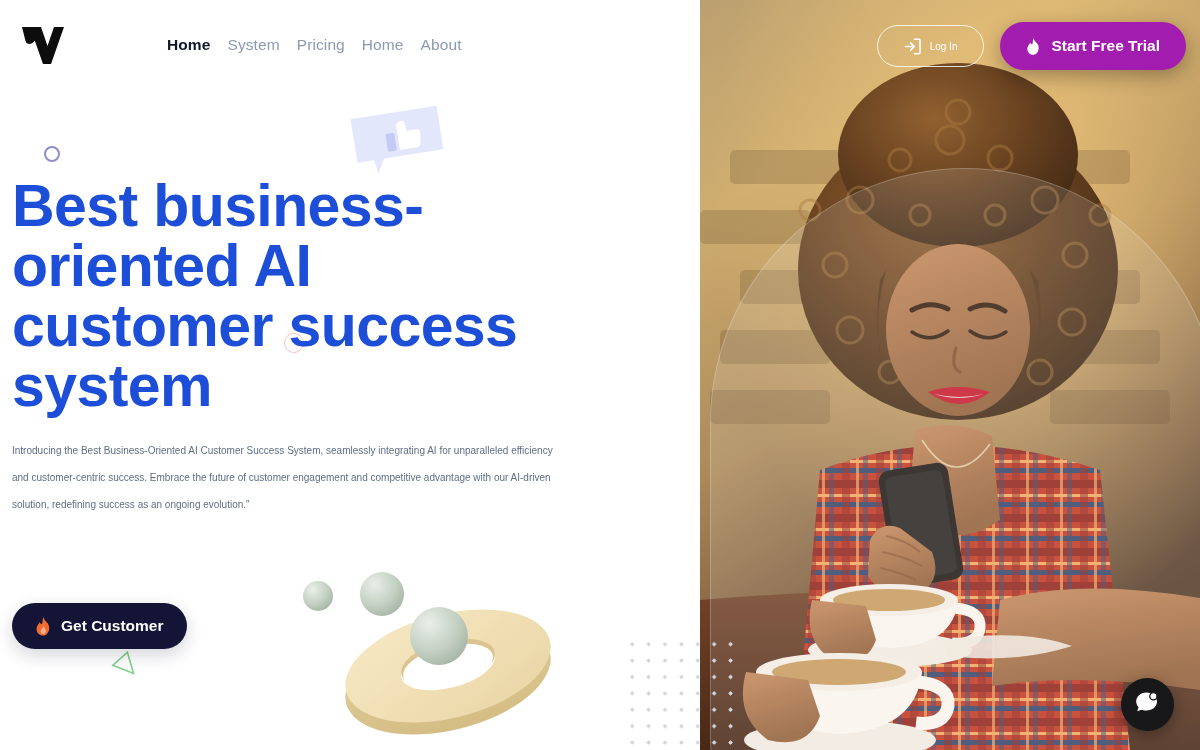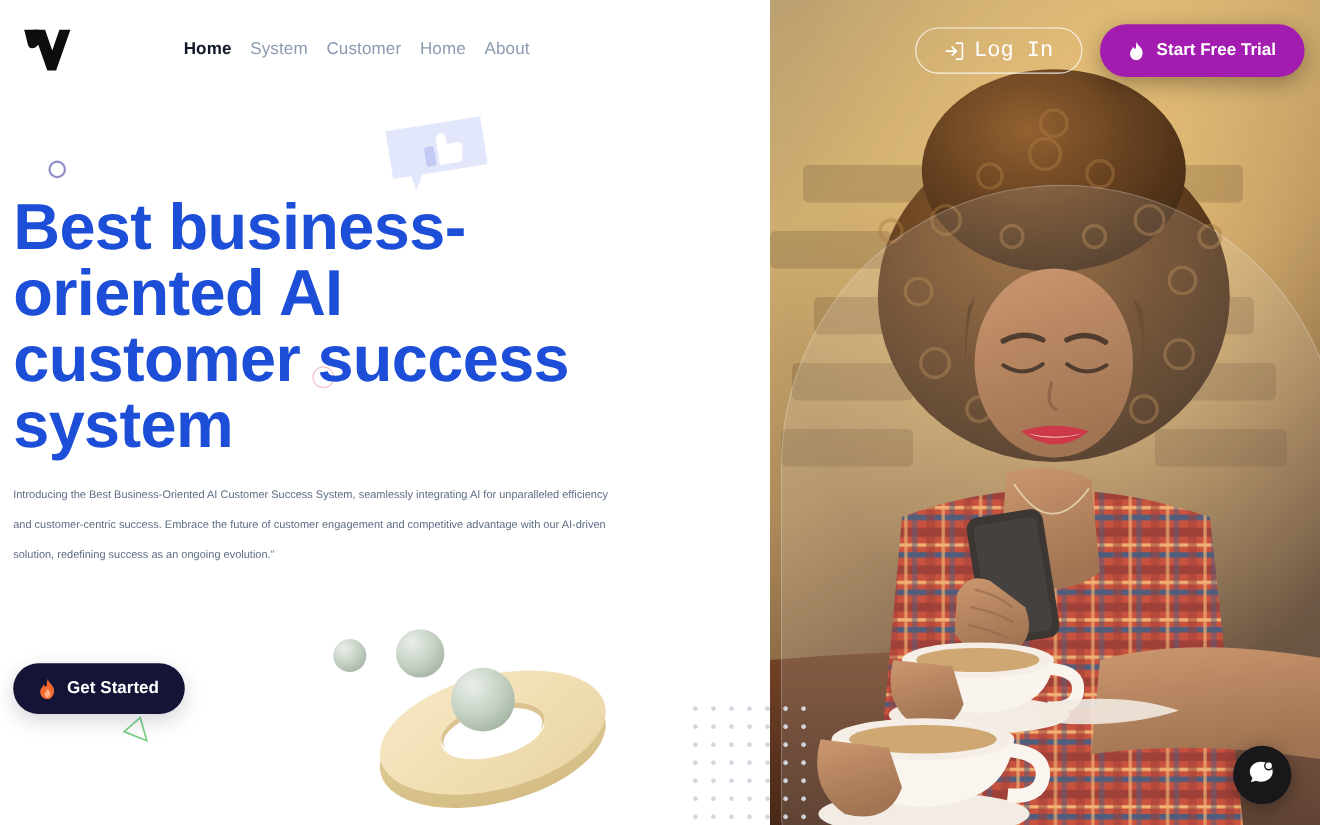--- a/index.html
+++ b/index.html
@@ -102,23 +102,23 @@
     box-shadow: inset 0 0 0 1px rgba(255,255,255,0.22);
     pointer-events:none;
   }
 
   
   .hero-actions { position:absolute; right:14px; top:22px; display:flex; align-items:center; gap:16px; z-index:10; }
   .btn-login {
     display:inline-flex; align-items:center; gap:9px;
     height:42px; padding:0 26px;
     background:transparent; border:1.5px solid rgba(255,255,255,.82);
-    border-radius:21px; color:#fff; font-size:20px; font-weight:500;
+    border-radius:21px; color:#fff; font-size:10px; font-weight:500;
     cursor:pointer; white-space:nowrap;
-    font-family:Liberation Mono, monospace;
+    font-family:Liberation Sans, sans-serif;
   }
   .btn-trial {
     display:inline-flex; align-items:center; gap:10px;
     height:48px; padding:0 26px;
     background:#a21caf; border:none; border-radius:24px;
     color:#fff; font-size:15.5px; font-weight:600; cursor:pointer; white-space:nowrap;
     font-family:"Liberation Sans", sans-serif;
     box-shadow:0 6px 20px rgba(0,0,0,.3);
   }
   .icon-login { width:17px; height:17px; display:block; }
@@ -142,21 +142,21 @@
     <div class="logo">
       <svg width="48" height="42" viewBox="0 0 48 42" aria-hidden="true">
         <path d="M4 3 L17 3 L20.5 13 L14.5 19 Q8 22 7 15 Z" fill="#0d0d0d"></path>
         <path d="M12 3 L23 3 L29.5 22 L36 3 L46 3 L33 40 L25 40 Z" fill="#0d0d0d"></path>
       </svg>
     </div>
 
     <nav class="nav">
       <span class="nav-item active">Home</span>
       <span class="nav-item">System</span>
-      <span class="nav-item">Customer</span>
+      <span class="nav-item">Pricing</span>
       <span class="nav-item">Home</span>
       <span class="nav-item">About</span>
     </nav>
 
     <div class="deco-circle-purple"></div>
     <div class="deco-circle-pink"></div>
 
     <div class="deco-bubble">
       <svg width="95" height="72" viewBox="0 0 95 72" aria-hidden="true">
         <path d="M3 4 H90 V48 H30 L22 62 L20 48 H3 Z" fill="#dfe3fb"></path>
@@ -175,21 +175,21 @@
 
     <p class="subcopy">Introducing the Best Business-Oriented AI Customer Success System, seamlessly integrating AI for unparalleled efficiency and customer-centric success. Embrace the future of customer engagement and competitive advantage with our AI-driven solution, redefining success as an ongoing evolution."</p>
 
     <button class="cta">
       <span class="flame-orange">
         <svg width="17" height="19" viewBox="0 0 17 19" aria-hidden="true">
           <path d="M8.6 0 C9 4 12.5 4.8 13.7 8.2 C15.4 13 12.4 18.6 8.3 18.6 C4.1 18.6 1 15.3 1.6 11 C2 8.2 4 7.4 4.6 5 C5.6 7.4 7 7.6 7.4 6 C7.8 4.3 7.4 2 8.6 0 Z" fill="#f26a30"></path>
           <path d="M8.5 9 C9.2 11 11 11.8 10.8 14 C10.6 16.2 9.3 17.2 8.2 17.2 C6.7 17.2 5.5 16 5.6 14.2 C5.7 12.3 7.6 11.6 8.5 9 Z" fill="#ffb08a"></path>
         </svg>
       </span>
-      <span>Get Started</span>
+      <span>Get Customer</span>
     </button>
 
     <div class="deco-ring">
       <svg width="262" height="180" viewBox="0 0 262 180" aria-hidden="true">
         <defs>
           <linearGradient id="ringTop" x1="0" y1="0" x2="1" y2="1">
             <stop offset="0" stop-color="#f6e9c7"></stop>
             <stop offset="0.5" stop-color="#f1dfb4"></stop>
             <stop offset="1" stop-color="#e8d4a4"></stop>
           </linearGradient>

